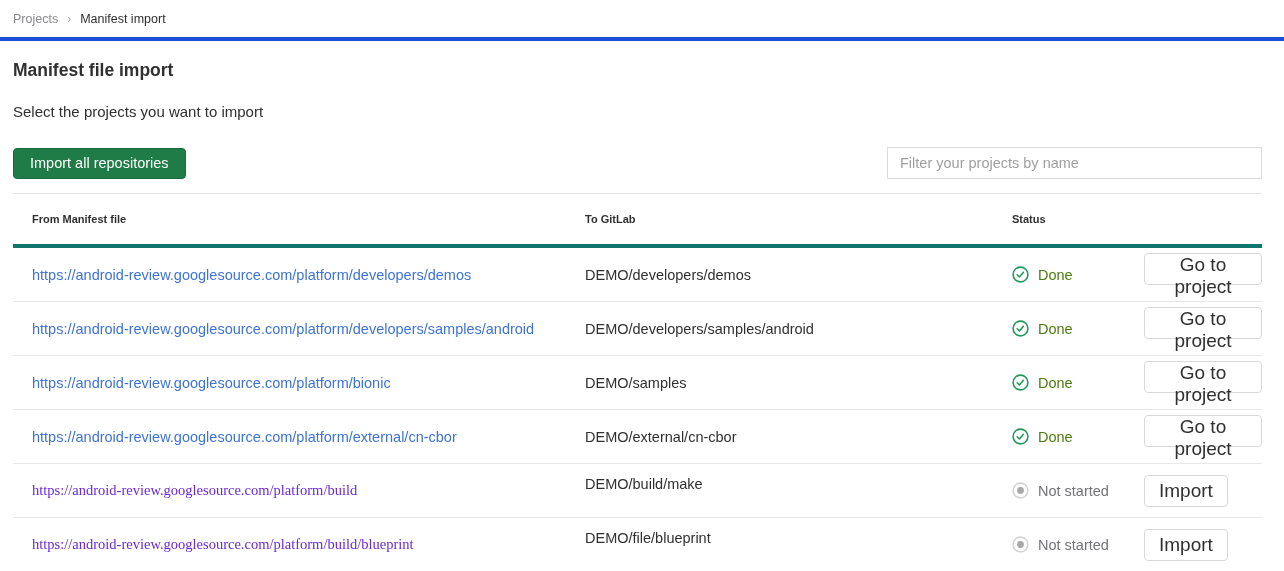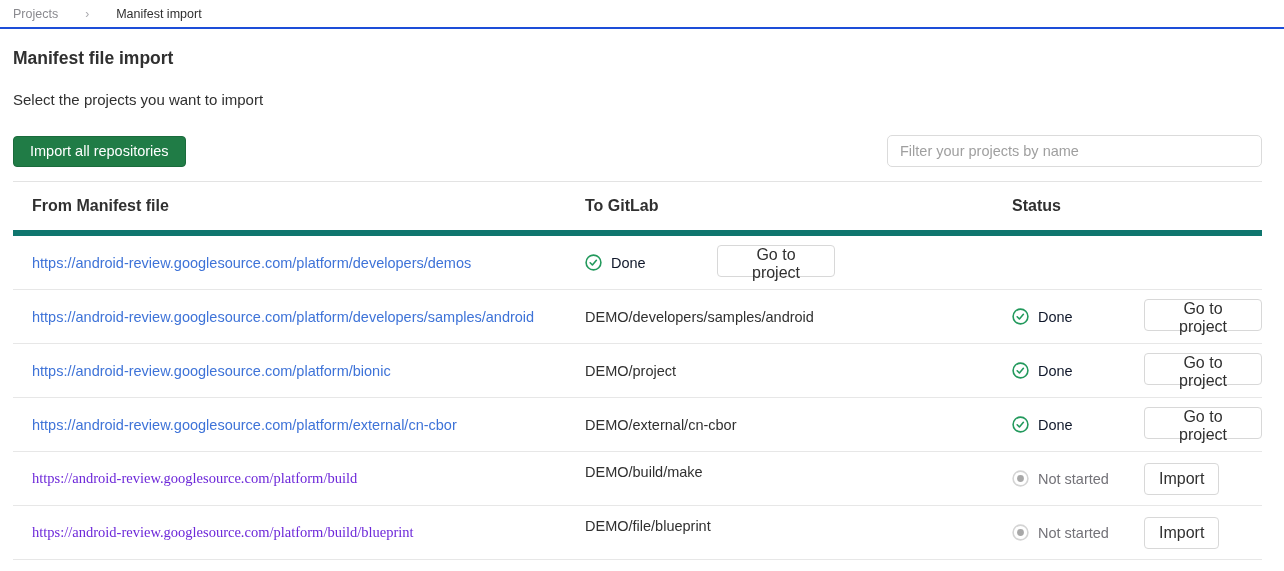--- a/index.html
+++ b/index.html
@@ -8,26 +8,26 @@
     font-family: "Liberation Sans", sans-serif;
     color: #303030;
     font-size: 14.5px;
     width: 1284px;
     height: 571px;
     overflow: hidden;
   }
 
   
   .breadcrumb-bar {
-    height: 29px;
+    height: 41px;
     display: flex;
     align-items: center;
-    gap: 27px;
+    gap: 9px;
     padding: 0 13px;
-    border-bottom: 2px solid #1d4ed8;
+    border-bottom: 4px solid #1d4ed8;
     font-size: 12.5px;
   }
   .crumb-link { color: #8a8a8f; cursor: pointer; text-decoration: none; }
   .crumb-sep { color: #a9a9ae; font-size: 12px; }
   .crumb-current { color: #303030; font-weight: normal; }
 
   
   .content { padding: 0 22px 0 13px; }
   h1.page-title {
     font-size: 17.5px;
@@ -56,21 +56,21 @@
     font-size: 14.5px;
     border-radius: 4px;
     padding: 4px 16px;
     height: 31px;
     cursor: pointer;
   }
   .filter-input {
     width: 375px;
     height: 32px;
     border: 1px solid #dbdbdb;
-    border-radius: 5px;
+    border-radius: 0;
     padding: 0 12px;
     font-family: "Liberation Sans", sans-serif;
     font-size: 14.5px;
     color: #303030;
     outline: none;
   }
   .filter-input::placeholder { color: #9f9f9f; }
 
   
   .import-table {
@@ -78,47 +78,47 @@
     border-top: 1px solid #e3e3e3;
   }
   .trow {
     display: flex;
     align-items: center;
     height: 54px;
     border-bottom: 1px solid #e7e7e7;
   }
   .thead-row {
     font-weight: bold;
-    font-size: 16px;
-    border-bottom: 6px solid #0f766e;
+    font-size: 11px;
+    border-bottom: 4px solid #0f766e;
   }
   .col-from  { width: 572px; padding-left: 19px; }
   .col-to    { width: 427px; }
   .col-status{ width: 132px; display: flex; align-items: center; gap: 9px; }
   .col-action{ width: 118px; }
   .thead-row .col-status { display: block; }
 
   .repo-link {
     color: #3e73d8;
     text-decoration: none;
     cursor: pointer;
   }
   .repo-plain { color: #6d28d9; font-family: Liberation Serif, serif; }
   .raised { position: relative; top: -7px; }
 
-  .status-label-done { color: #0f172a; }
+  .status-label-done { color: #4d7c0f; }
   .status-label-notstarted { color: #737278; }
   .status-icon { width: 17px; height: 17px; display: inline-block; flex: none; }
 
   .btn-outline {
     background: #fff;
     border: 1px solid #d8d8d8;
     border-radius: 4px;
     font-family: "Liberation Sans", sans-serif;
-    font-size: 16px;
+    font-size: 19px;
     color: #303030;
     padding: 0 14px;
     height: 32px;
     cursor: pointer;
   }
 </style>
 </head>
 <body>
 
 <nav class="breadcrumb-bar">
@@ -141,20 +141,21 @@
 
     <div class="trow thead-row">
       <div class="col-from">From Manifest file</div>
       <div class="col-to">To GitLab</div>
       <div class="col-status">Status</div>
       <div class="col-action"></div>
     </div>
 
     <div class="trow">
       <div class="col-from"><a class="repo-link">https://android-review.googlesource.com/platform/developers/demos</a></div>
+      <div class="col-to">DEMO/developers/demos</div>
       <div class="col-status">
         <span class="status-icon">
           <svg viewBox="0 0 17 17" width="17" height="17">
               <circle cx="8.5" cy="8.5" r="7.4" fill="none" stroke="#22995c" stroke-width="1.6"></circle>
               <path d="M5.2 8.8l2.2 2.2 4-4.7" fill="none" stroke="#22995c" stroke-width="1.6" stroke-linecap="round" stroke-linejoin="round"></path>
             </svg>
         </span>
         <span class="status-label-done">Done</span>
       </div>
       <div class="col-action"><button class="btn-outline">Go to project</button></div>
@@ -170,21 +171,21 @@
               <path d="M5.2 8.8l2.2 2.2 4-4.7" fill="none" stroke="#22995c" stroke-width="1.6" stroke-linecap="round" stroke-linejoin="round"></path>
             </svg>
         </span>
         <span class="status-label-done">Done</span>
       </div>
       <div class="col-action"><button class="btn-outline">Go to project</button></div>
     </div>
 
     <div class="trow">
       <div class="col-from"><a class="repo-link">https://android-review.googlesource.com/platform/bionic</a></div>
-      <div class="col-to">DEMO/project</div>
+      <div class="col-to">DEMO/samples</div>
       <div class="col-status">
         <span class="status-icon">
           <svg viewBox="0 0 17 17" width="17" height="17">
               <circle cx="8.5" cy="8.5" r="7.4" fill="none" stroke="#22995c" stroke-width="1.6"></circle>
               <path d="M5.2 8.8l2.2 2.2 4-4.7" fill="none" stroke="#22995c" stroke-width="1.6" stroke-linecap="round" stroke-linejoin="round"></path>
             </svg>
         </span>
         <span class="status-label-done">Done</span>
       </div>
       <div class="col-action"><button class="btn-outline">Go to project</button></div>

